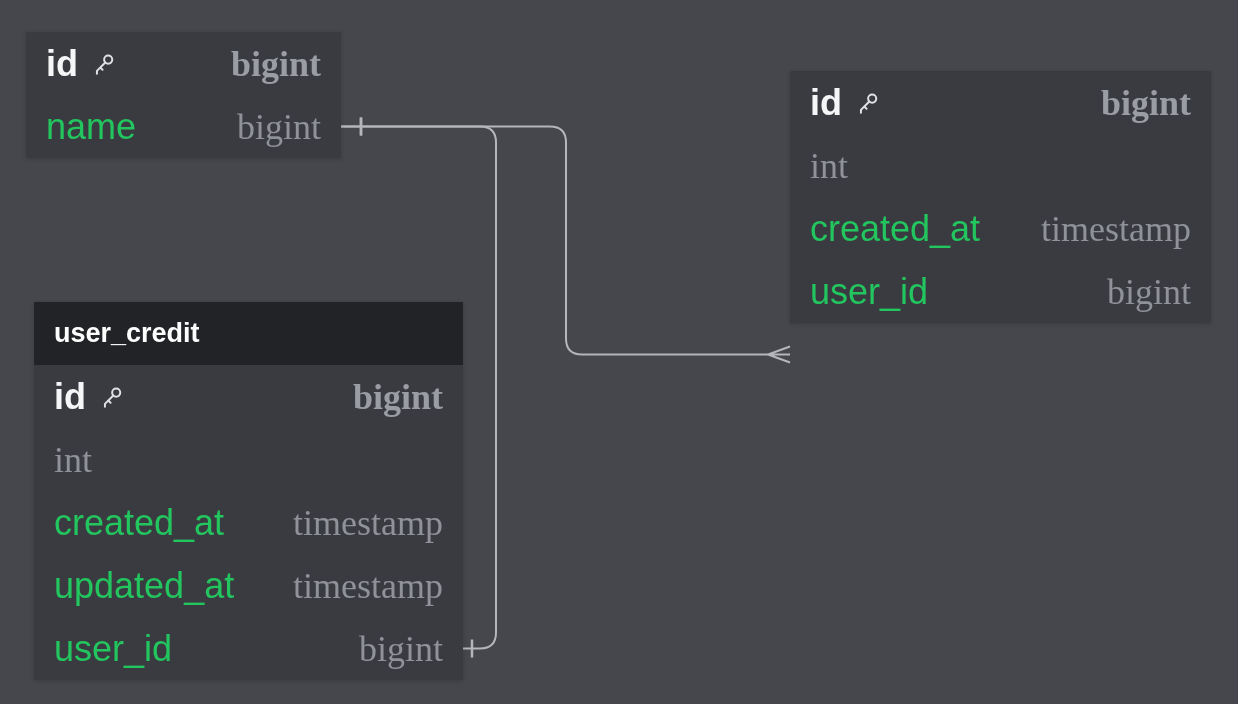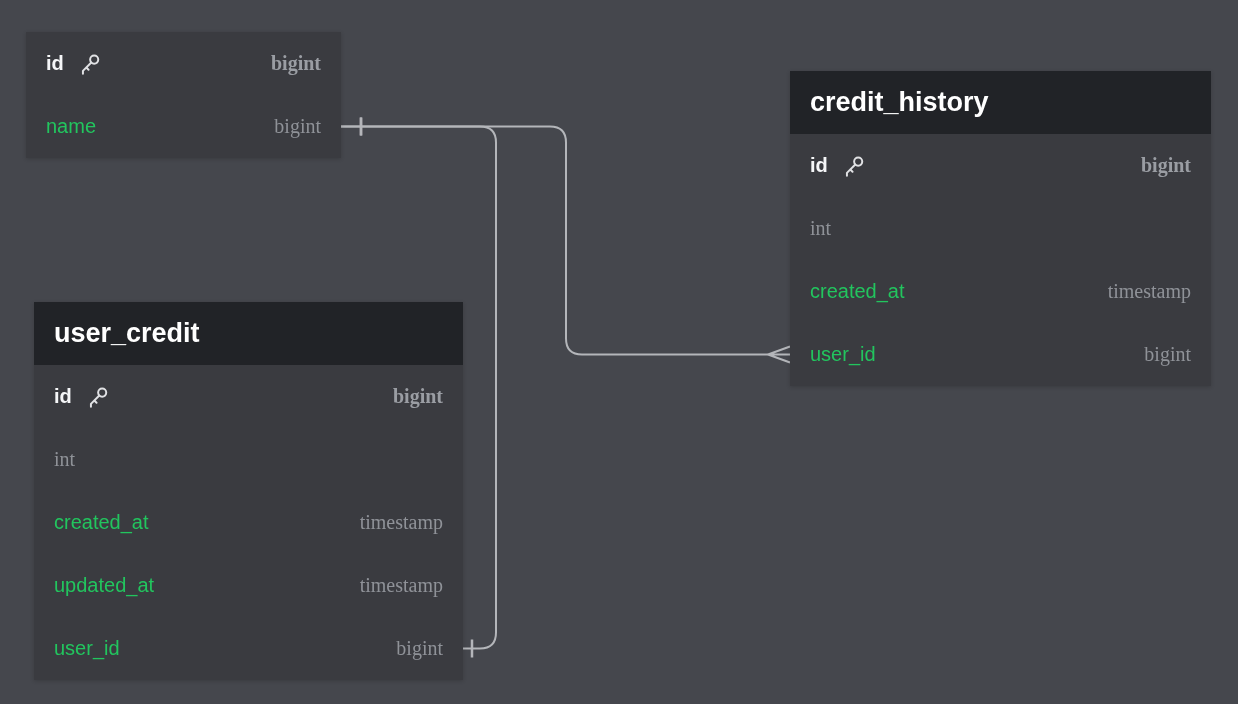--- a/index.html
+++ b/index.html
@@ -22,21 +22,21 @@
     background:#212327;
     display:flex;align-items:center;
     padding:0 20px;
     font-size:27px;font-weight:bold;color:#ffffff;
     cursor:move;
   }
   .db-row{
     height:63px;
     display:flex;align-items:center;justify-content:space-between;
     padding:0 20px;
-    font-size:20px;
+    font-size:36px;
   }
   .f-left{display:flex;align-items:center;gap:13px;min-width:0;}
   .f-name{color:#22c55e;white-space:nowrap;}
   .db-row.pk .f-name{font-weight:bold;color:#f5f6f8;}
   .f-type{color:#8f9298;white-space:nowrap;font-family:Liberation Serif, serif;}
   .db-row.pk .f-type{font-weight:bold;color:#9a9da3;}
   .key-icon{width:25px;height:25px;flex:0 0 auto;margin-top:1px;}
 </style>
 </head>
 <body>
@@ -99,23 +99,20 @@
         <span class="f-type">timestamp</span>
       </div>
       <div class="db-row">
         <span class="f-left">
           <span class="f-name">user_id</span>
         </span>
         <span class="f-type">bigint</span>
       </div>
     </div>
     <div class="db-table" style="left: 790px; top: 71px; width: 421px;">
-      <div class="db-header">
-        <span>credit_history</span>
-      </div>
       <div class="db-row pk">
         <span class="f-left">
           <span class="f-name">id</span>
           <svg class="key-icon" viewBox="0 0 24 24" fill="none" stroke="#e0e1e4" stroke-width="1.9" stroke-linecap="round" stroke-linejoin="round">
             <circle cx="16.5" cy="7.3" r="3.9"></circle>
             <path d="M13.7 10.1 L5.7 18.1 L5.7 20.9 M8.9 14.9 L11.1 17.1"></path>
           </svg>
         </span>
         <span class="f-type">bigint</span>
       </div>

